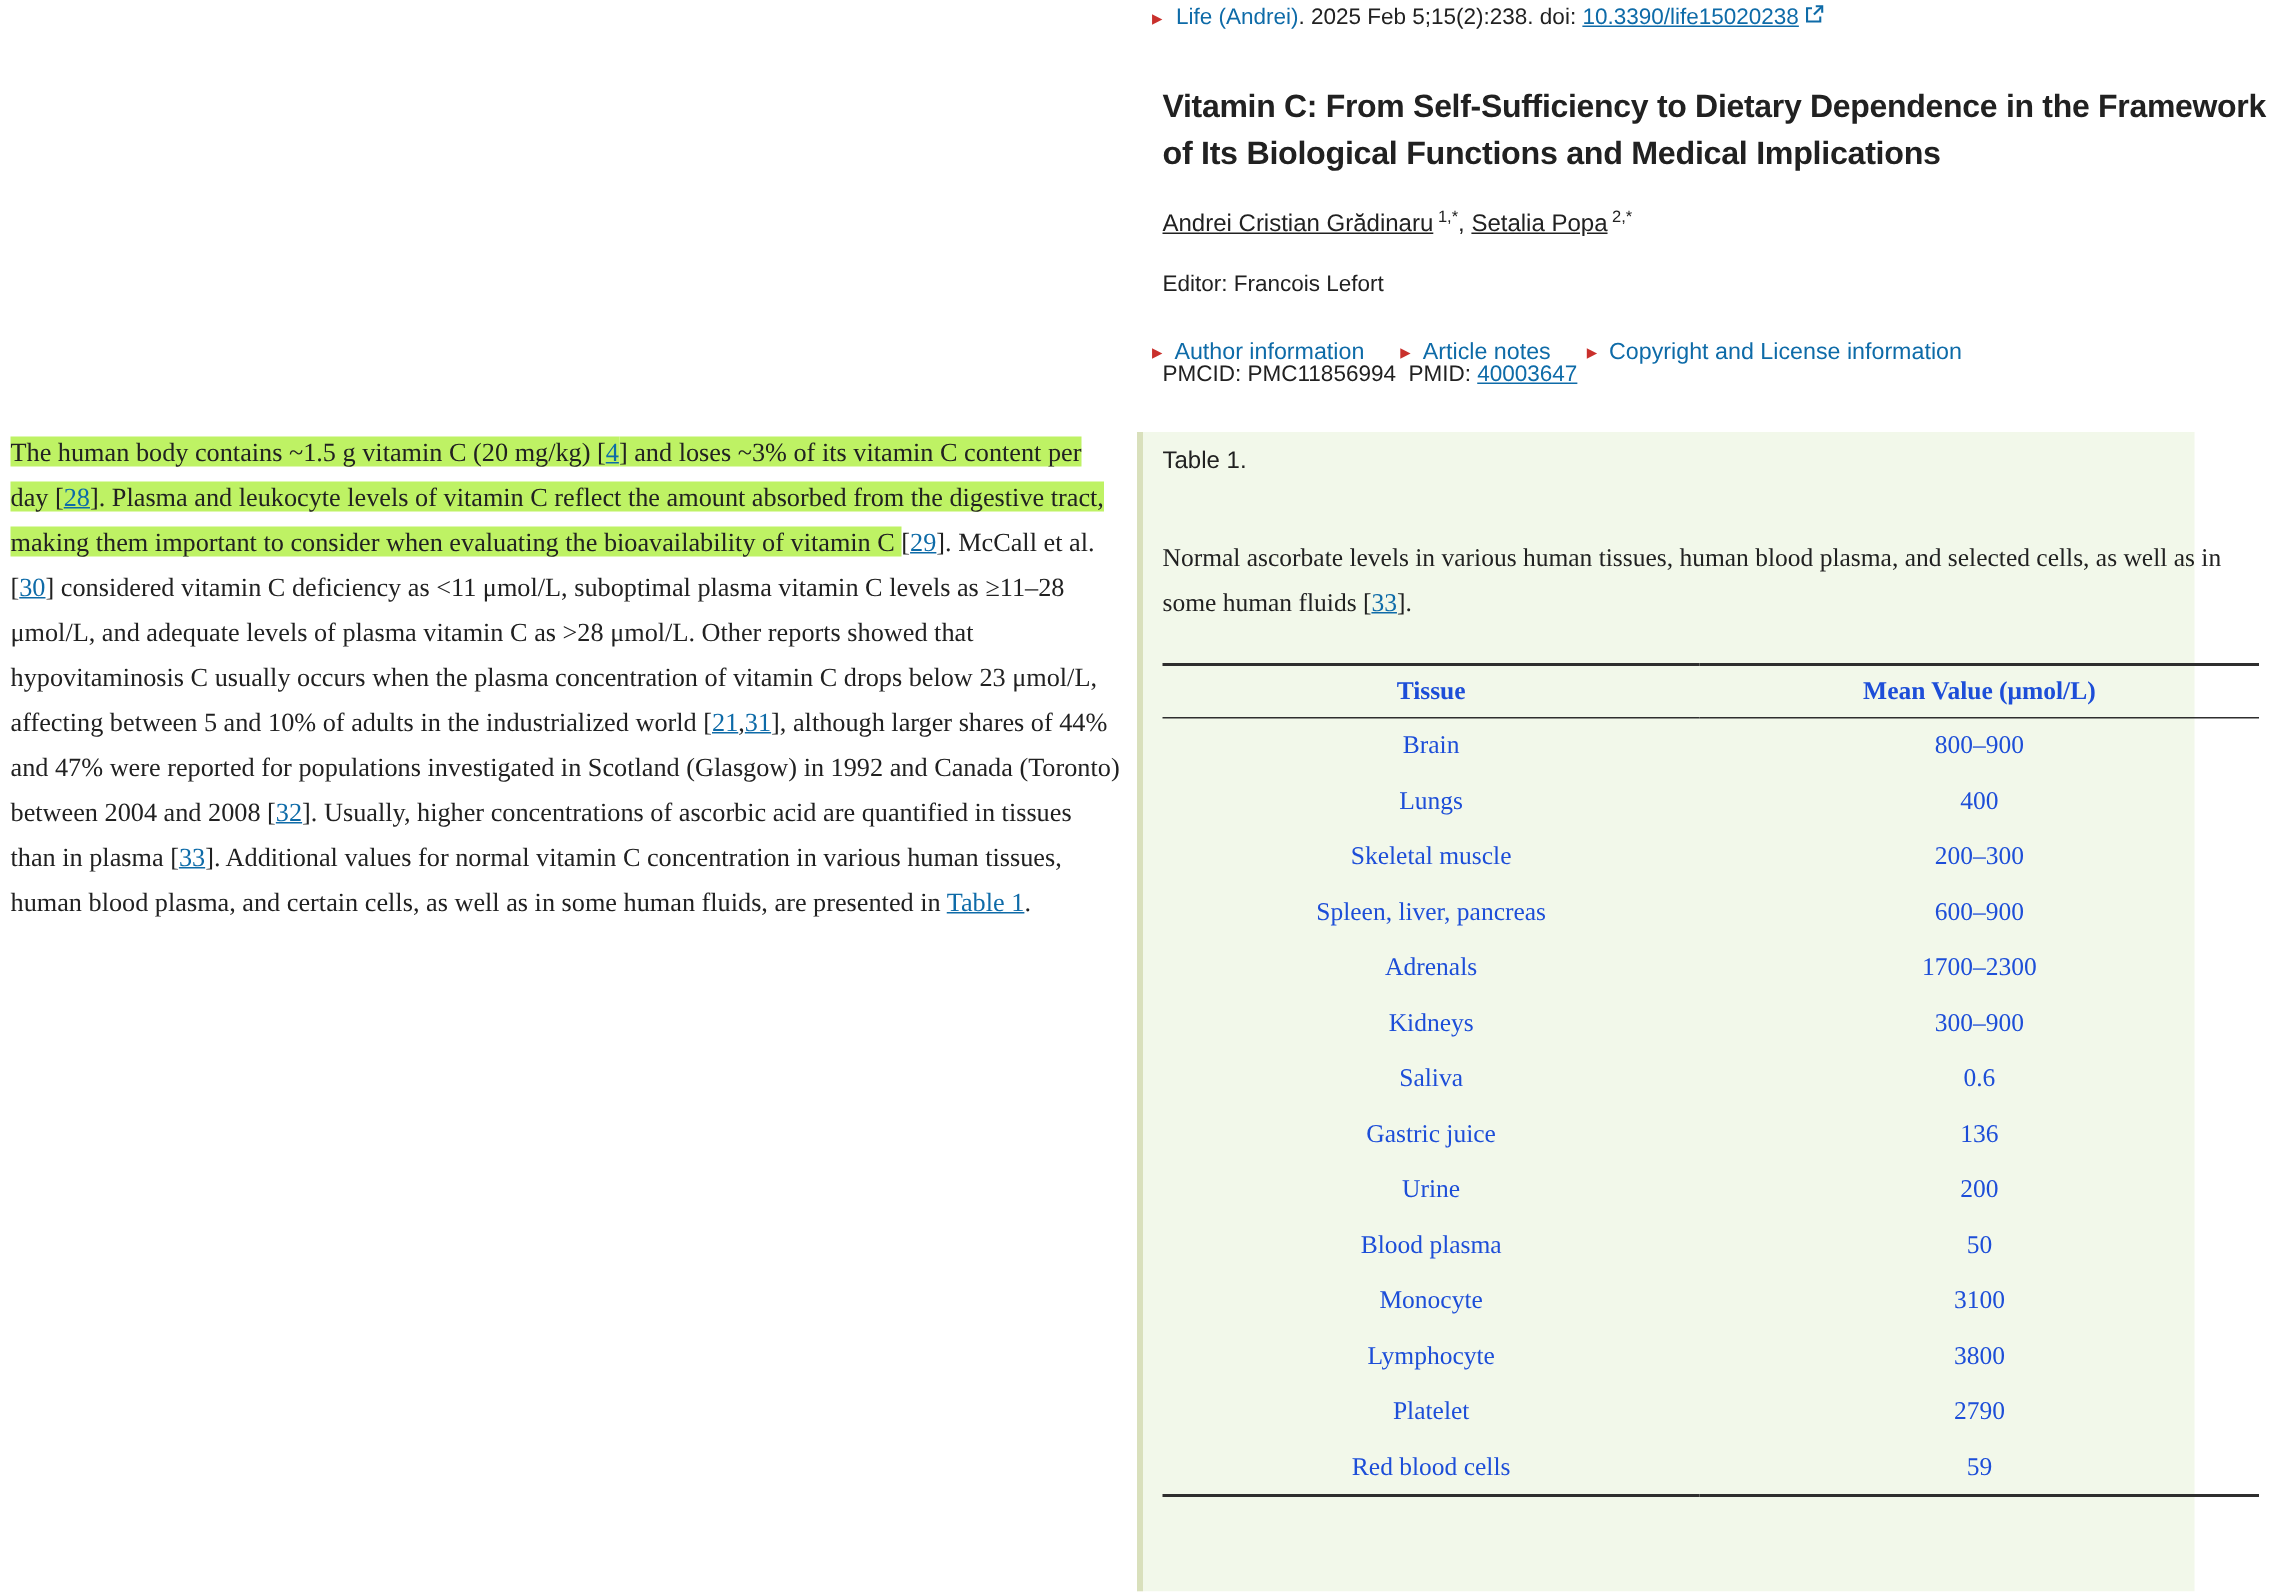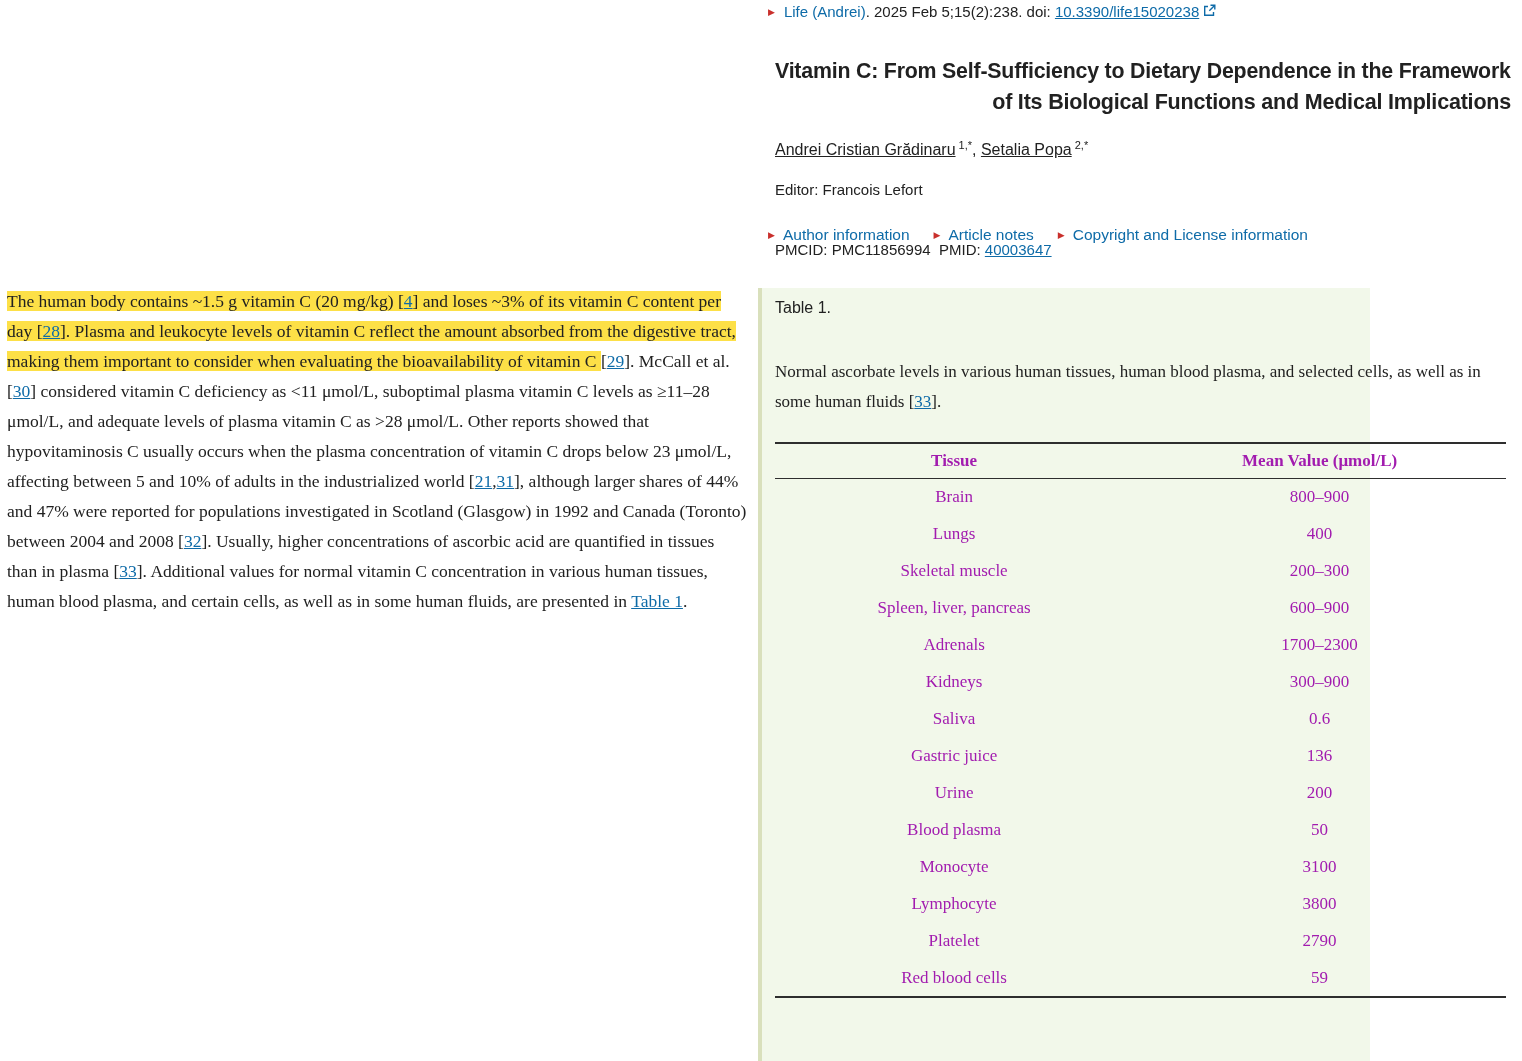--- a/index.html
+++ b/index.html
@@ -12,54 +12,54 @@
 
   
   .right-col { position: absolute; left: 775px; top: 0; width: 736px; }
 
   .journal-line { position: absolute; top: 2px; left: -7px; font-size: 15px; line-height: 20px;
     display: flex; align-items: center; white-space: pre; }
   .tri { color: #c9302c; font-size: 9px; margin-right: 9px; line-height: 1; }
   .ext-icon { margin-left: 4px; display: inline-block; vertical-align: -1px; }
 
   .title-block { position: absolute; top: 56px; left: 0; width: 736px; font-weight: bold;
-    font-size: 21.5px; line-height: 30.5px; letter-spacing: -0.2px; color: #212121; text-align: right; }
+    font-size: 21.5px; line-height: 30.5px; letter-spacing: -0.2px; color: #212121; }
   .title-line { display: inline-block; white-space: nowrap; }
 
   .authors-line { position: absolute; top: 134px; left: 0; font-size: 16px; line-height: 22px; white-space: pre; }
   .author-link { color: #212121; text-decoration: underline; }
   .author-sup { font-size: 11px; vertical-align: 6px; text-decoration: none; }
 
   .editor-line { position: absolute; top: 180px; left: 0; font-size: 15px; line-height: 20px; white-space: pre; }
 
   .disclosures { position: absolute; top: 225px; left: -7px; display: flex; gap: 24px;
     font-size: 15.5px; line-height: 20px; }
   .disclosure-item { display: flex; align-items: center; }
   .disclosure-item .tri { margin-right: 8px; }
   .disclosure-item a { color: #0e6ba8; text-decoration: none; }
 
   .ids-line { position: absolute; top: 240px; left: 0; font-size: 15px; line-height: 20px; white-space: pre; }
 
   
   .article-paragraph { position: absolute; left: 7px; top: 286px; width: 741px;
     font-family: "Liberation Serif", serif; font-size: 17.5px; line-height: 30px; color: #212121;
     text-align: left; }
-  .article-paragraph .hl { background: #fde047; }
+  .article-paragraph .hl { background: #bef264; }
   .article-paragraph .link { color: #0e6ba8; }
 
   
-  .table-panel { position: absolute; left: 758px; top: 288px; width: 612px; height: 773px;
+  .table-panel { position: absolute; left: 758px; top: 288px; width: 705px; height: 773px;
     background: #f2f8ea; border-left: 4px solid #d9e0bc; padding: 9px 14px 14px 13px; }
   .table-label { font-size: 16px; line-height: 22px; color: #212121; }
   .table-caption { margin-top: 38px; width: 726px; font-family: "Liberation Serif", serif;
     font-size: 17px; line-height: 30px; }
   .table-caption .link { color: #0e6ba8; }
 
   table.data-table { margin-top: 25px; width: 731px; border-collapse: collapse;
-    font-family: "Liberation Serif", serif; font-size: 17px; color: #a21caf;
+    font-family: "Liberation Serif", serif; font-size: 17px; color: #1d4ed8;
     border-bottom: 2px solid #2e2e2e; }
   table.data-table thead tr { border-top: 2px solid #2e2e2e; border-bottom: 1px solid #2e2e2e; }
   table.data-table th { font-weight: bold; padding: 7px 4px; text-align: center; }
   table.data-table td { padding: 7px 4px; text-align: center; height: 37px; }
   table.data-table col.c1 { width: 49%; }
   table.data-table col.c2 { width: 51%; }
 </style>
 </head>
 <body>
 

